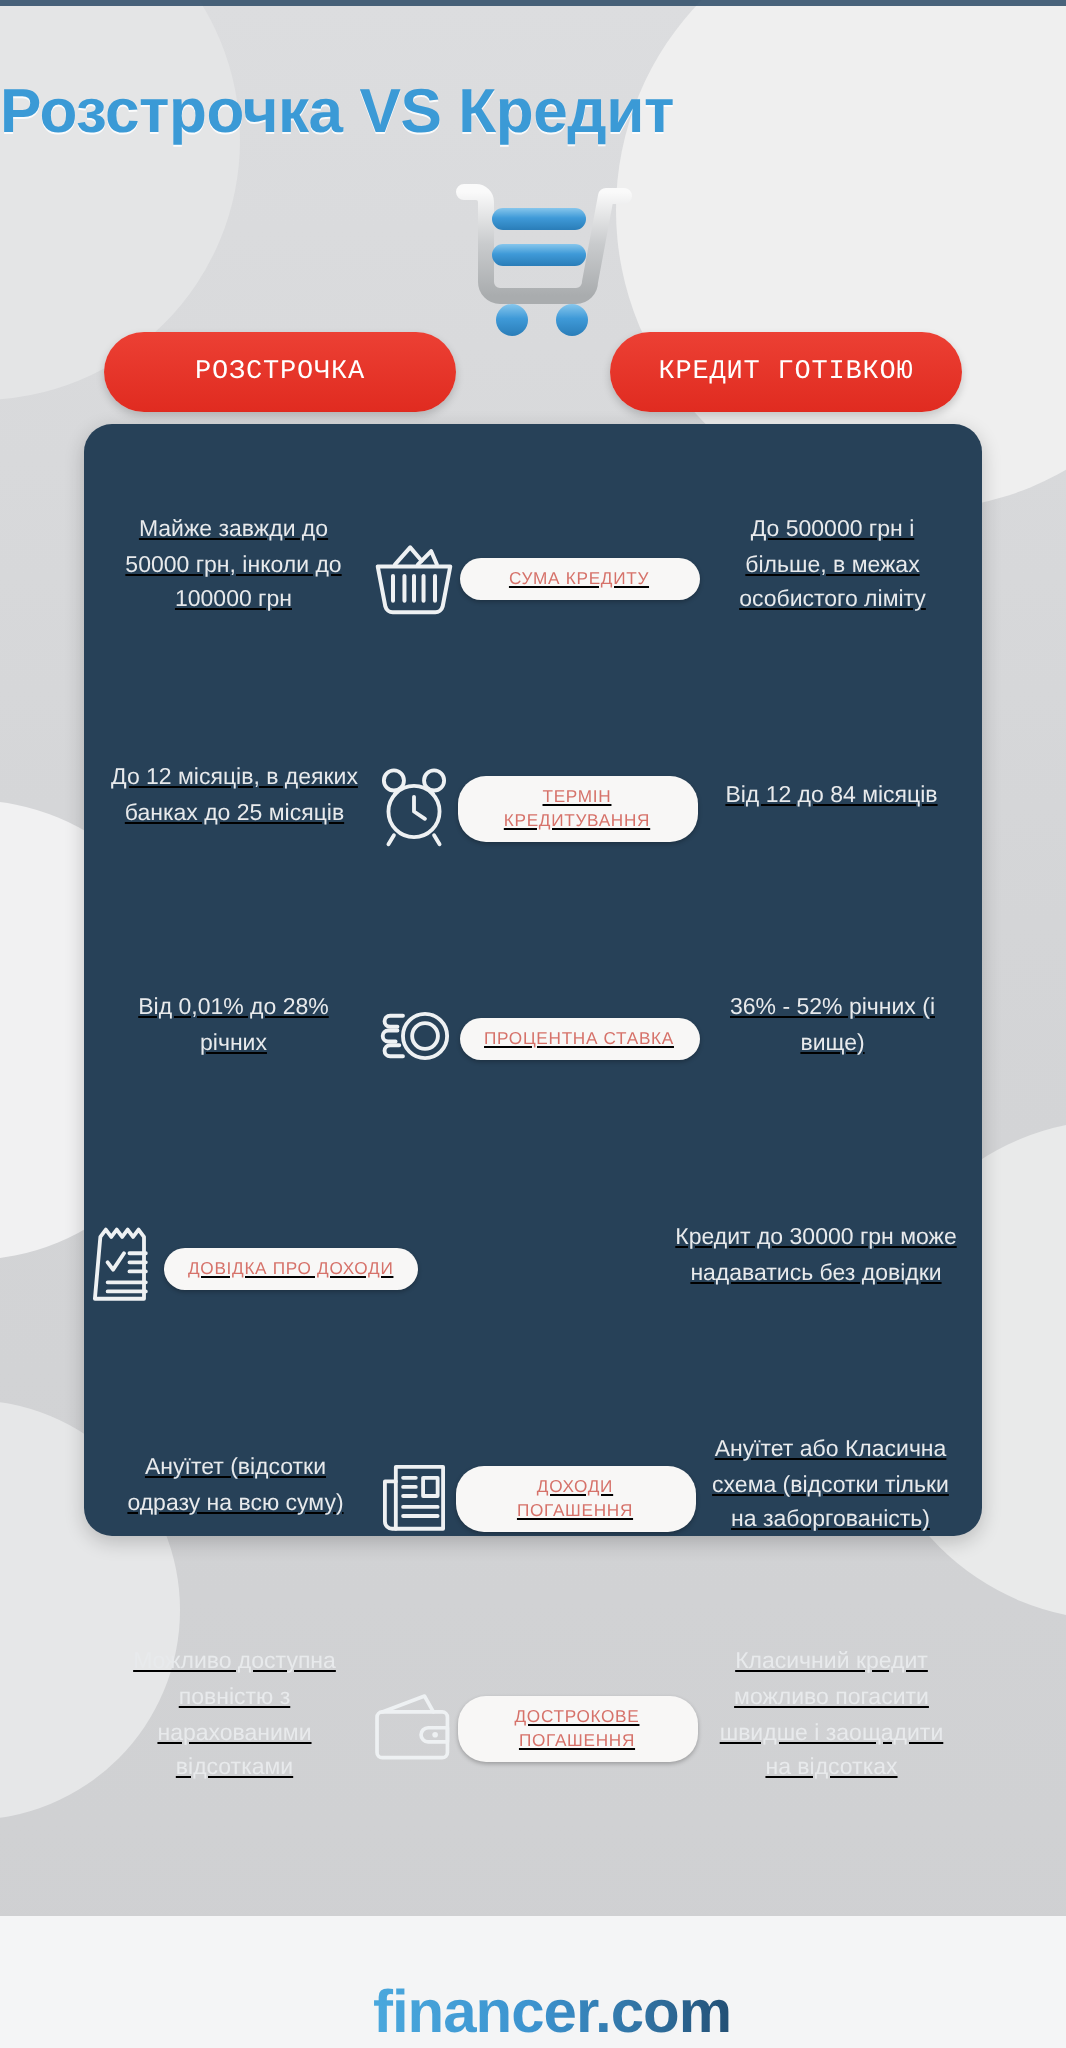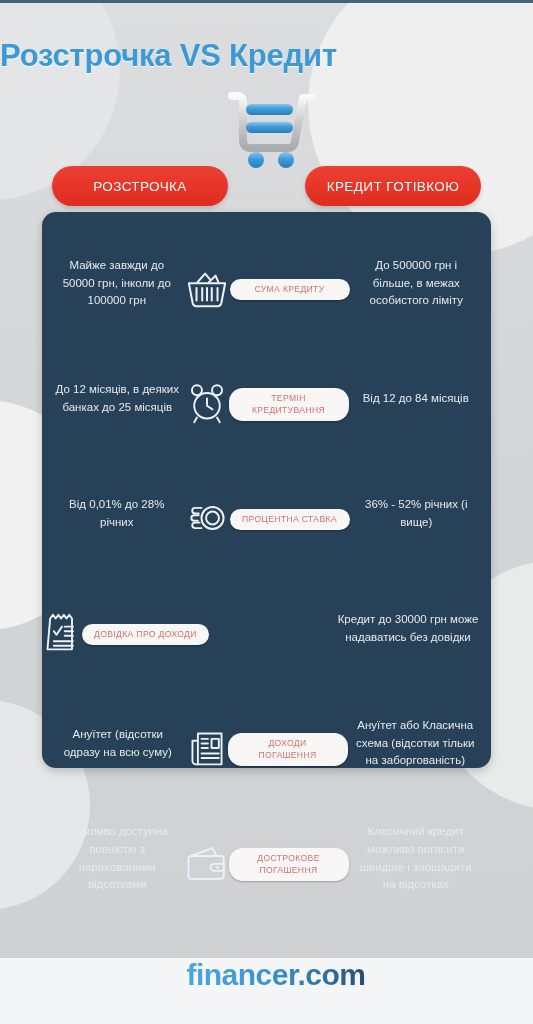--- a/index.html
+++ b/index.html
@@ -97,36 +97,38 @@
     height: 40px;
     border-radius: 22px;
     background: linear-gradient(180deg, #ec4034 0%, #e02b20 100%);
     color: #ffffff;
     font-size: 13.5px;
     letter-spacing: .4px;
     display: flex;
     align-items: center;
     justify-content: center;
     box-shadow: 0 2px 4px rgba(0,0,0,.18);
+    font-family: Liberation Mono, monospace;
   }
   .pill-left  { left: 52px;  width: 176px; }
   .pill-right { right: 52px; width: 176px; }
 
   
   .panel {
     position: absolute;
     top: 212px;
     left: 42px;
     width: 449px;
     height: 556px;
     background: #274158;
     border-radius: 14px;
     box-shadow: 0 3px 10px rgba(0,0,0,.2);
     box-sizing: border-box;
     padding: 14px 0 10px 0;
+    text-decoration: underline;
   }
 
   .row {
     position: relative;
     display: flex;
     align-items: center;
     height: 115px;
   }
   .row .side {
     width: 150px;
@@ -171,21 +173,21 @@
     box-shadow: 0 1px 2px rgba(0,0,0,.25);
   }
 
   
   .footer {
     position: absolute;
     left: 0; right: 0; bottom: 0;
     height: 66px;
     background: #f4f5f6;
     display: flex;
-    align-items: flex-start;
+    align-items: flex-end;
     justify-content: center;
     border-top: 1px solid #cfd0d2;
     padding-left: 19px;
   }
   .logo {
     font-size: 30px;
     font-weight: bold;
     letter-spacing: -0.5px;
     background: linear-gradient(90deg, #4aa8dd 0%, #3c93cf 45%, #2f6f9e 78%, #234f74 100%);
     -webkit-background-clip: text;

